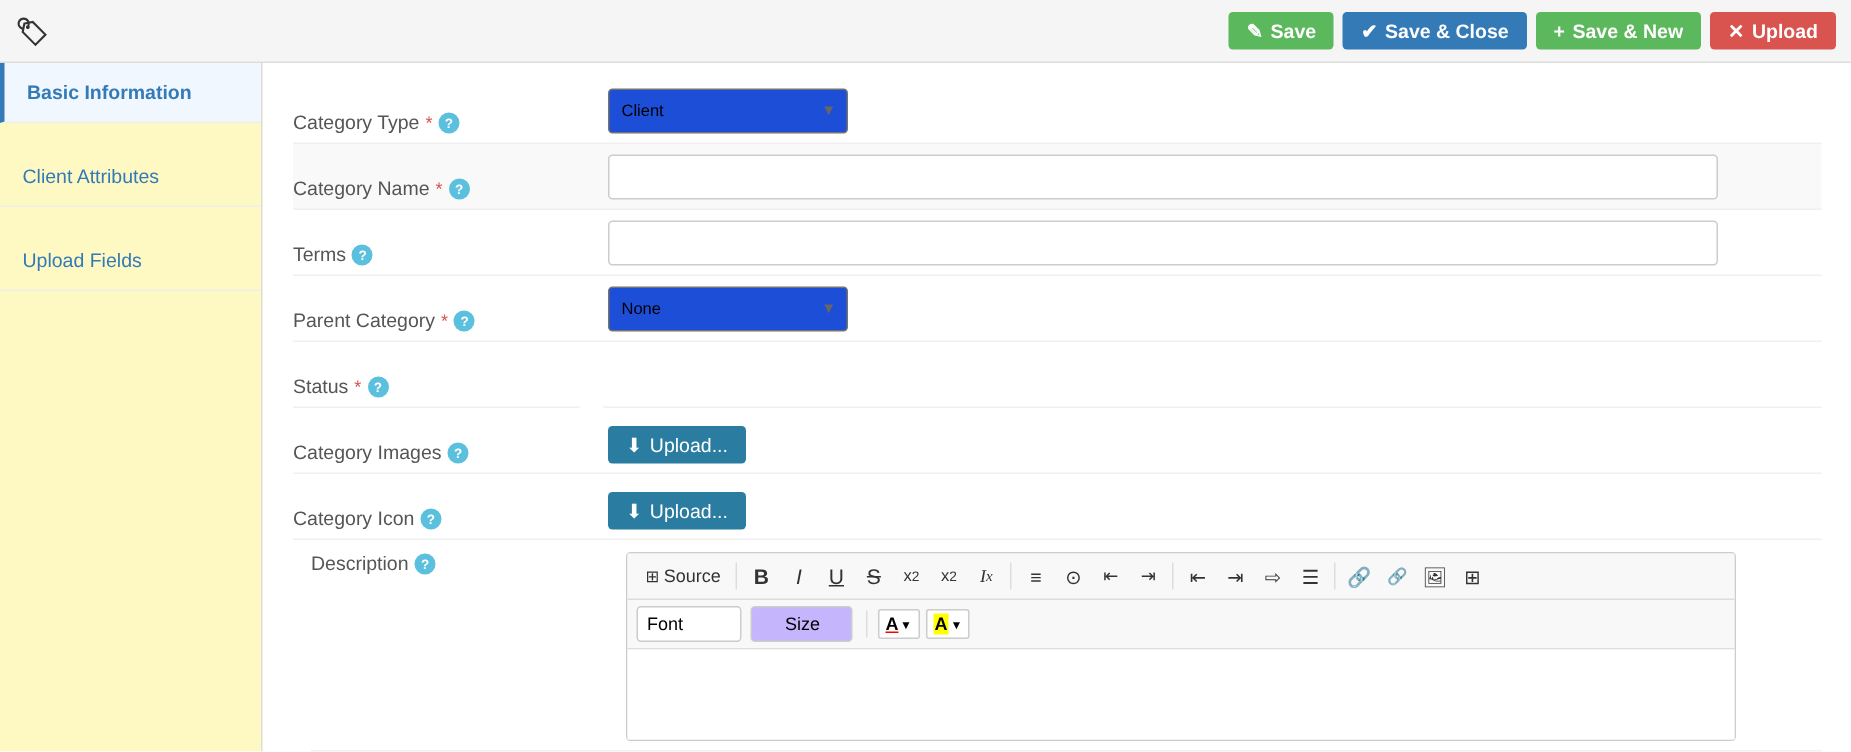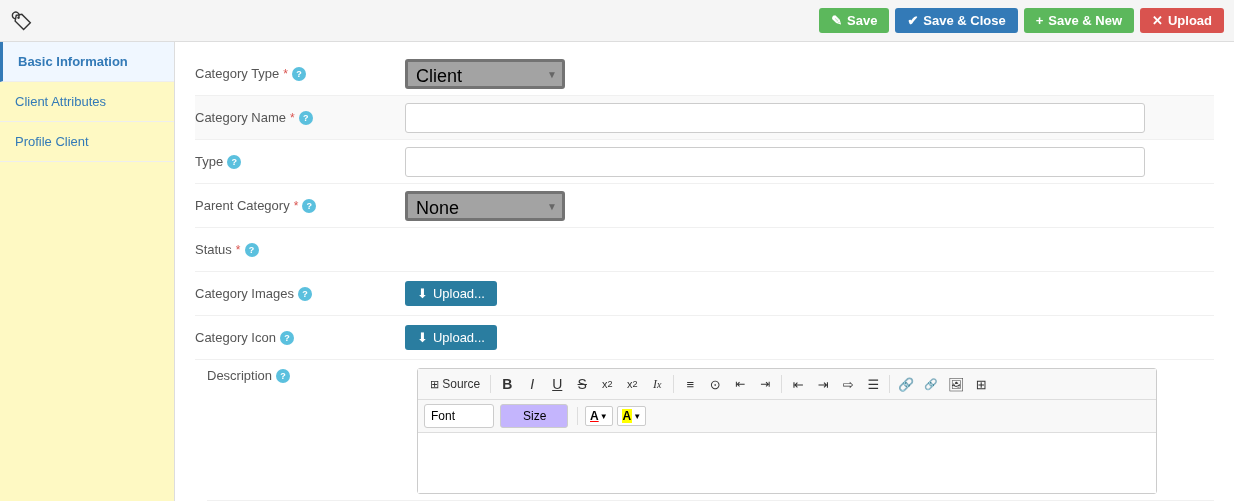--- a/index.html
+++ b/index.html
@@ -64,31 +64,32 @@
       font-size: 13px;
     }
     .sidebar-item.active {
       color: #337ab7;
       font-weight: 600;
       border-left: 3px solid #337ab7;
       background: #f0f7ff;
     }
     .sidebar-item:not(.active) {
       color: #337ab7;
+      margin-top: 16px;
     }
 
     
     .main {
       flex: 1;
       overflow-y: auto;
       padding: 10px 20px;
     }
     .form-row {
       display: flex;
-      align-items: center;
+      align-items: flex-end;
       min-height: 44px;
       border-bottom: 1px solid #f0f0f0;
       padding: 6px 0;
     }
     .form-label {
       width: 210px;
       flex-shrink: 0;
       font-size: 13px;
       color: #555;
       display: flex;
@@ -124,26 +125,26 @@
       padding: 4px 8px;
       font-size: 13px;
     }
     .select-wrapper {
       position: relative;
       display: inline-block;
     }
     .select-input {
       appearance: none;
       -webkit-appearance: none;
-      border: 3px solid #737373;
+      border: 1px solid #737373;
       border-radius: 3px;
       padding: 4px 28px 4px 8px;
-      font-size: 18px;
+      font-size: 11px;
       height: 30px;
-      background: #a3a3a3;
+      background: #1d4ed8;
       cursor: pointer;
       min-width: 160px;
     }
     .select-arrow {
       position: absolute;
       right: 8px;
       top: 50%;
       transform: translateY(-50%);
       pointer-events: none;
       color: #666;
@@ -317,21 +318,21 @@
 <div class="layout">
 
   <div class="sidebar">
     <div class="sidebar-item active">
       <span>Basic Information</span>
     </div>
     <div class="sidebar-item">
       <span>Client Attributes</span>
     </div>
     <div class="sidebar-item">
-      <span>Profile Client</span>
+      <span>Upload Fields</span>
     </div>
   </div>
 
   <div class="main">
 
     <div class="form-row">
       <div class="form-label">
         <span>Category Type</span>
         <span class="required">*</span>
         <span class="help-icon">?</span>
@@ -354,21 +355,21 @@
         <span class="required">*</span>
         <span class="help-icon">?</span>
       </div>
       <div class="form-control">
         <input type="text" class="input-text" value="" style="">
       </div>
     </div>
 
     <div class="form-row">
       <div class="form-label">
-        <span>Type</span>
+        <span>Terms</span>
         <span class="help-icon">?</span>
       </div>
       <div class="form-control">
         <input type="text" class="input-text" value="" style="">
       </div>
     </div>
 
     <div class="form-row">
       <div class="form-label">
         <span>Parent Category</span>

